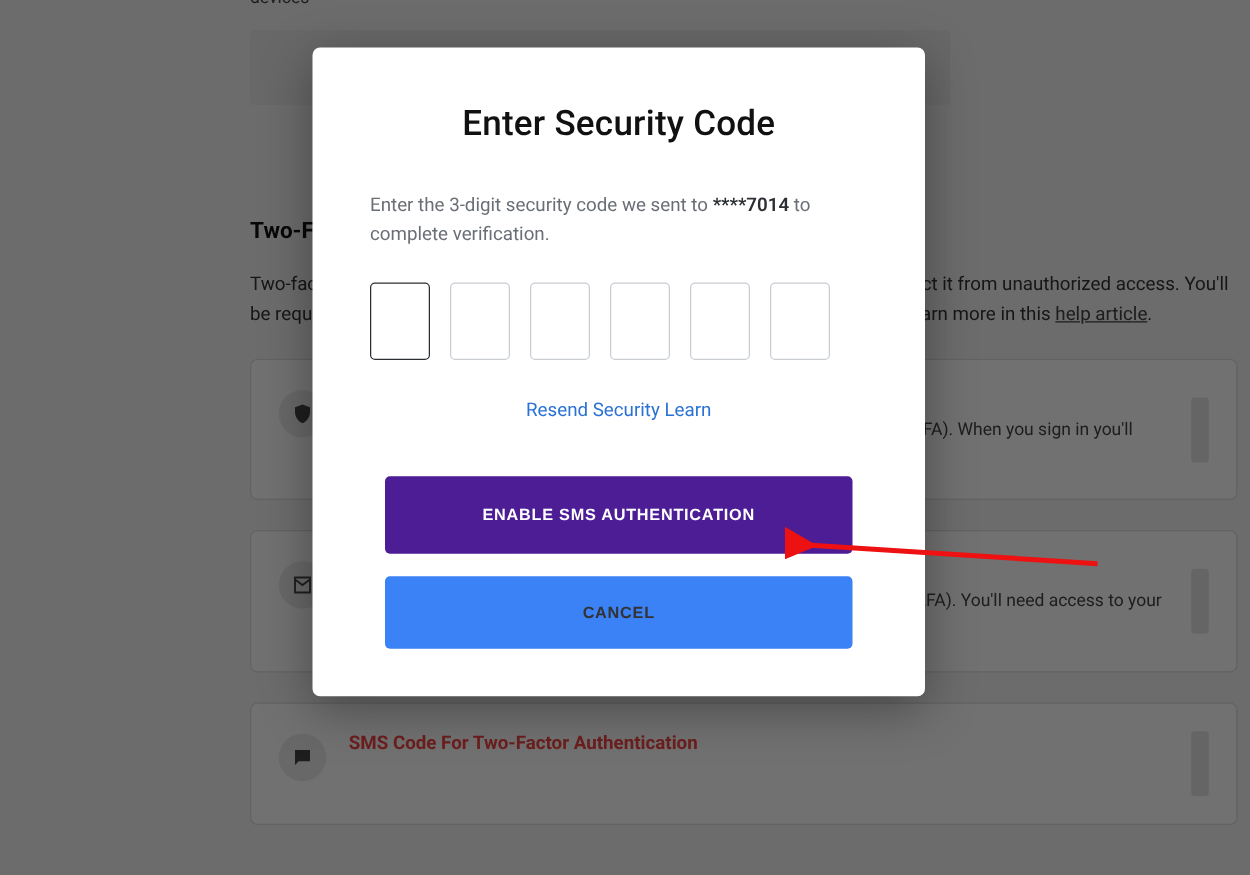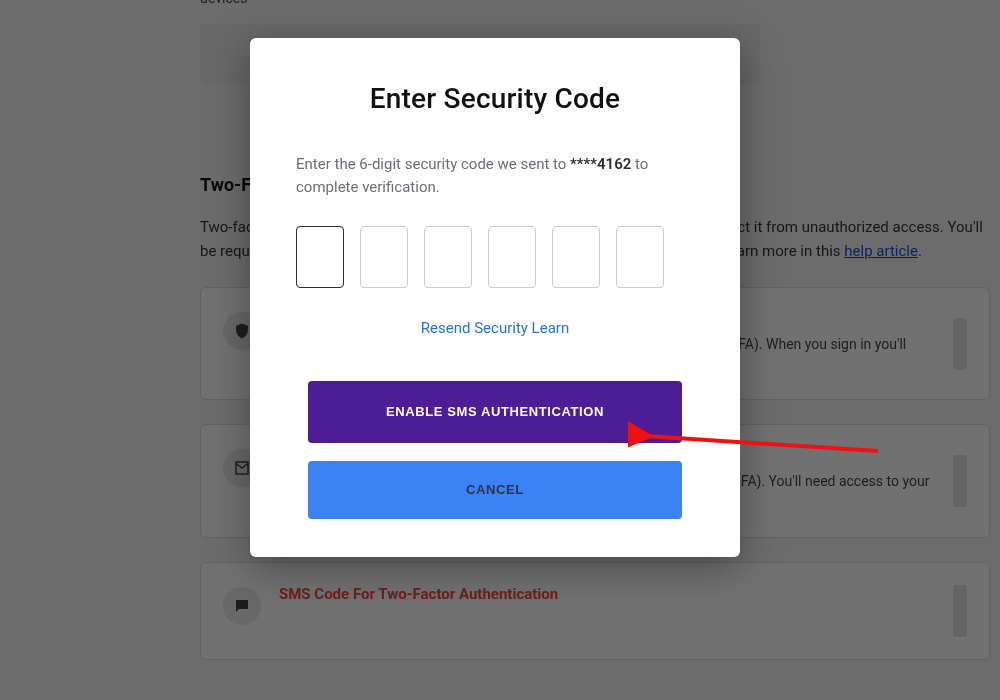--- a/index.html
+++ b/index.html
@@ -6,21 +6,21 @@
   html, body { width: 1000px; height: 700px; overflow: hidden; font-family: -apple-system, BlinkMacSystemFont, "Segoe UI", Roboto, Helvetica, Arial, sans-serif; }
   .stage { position: relative; width: 1000px; height: 700px; background: #f0f0f0; }
 
   
   .page { position: absolute; inset: 0; padding: 0 0 0 0; color: #222; }
   .page-inner { position: absolute; left: 200px; top: -10px; width: 800px; }
   .devices-label { font-size: 14px; color: #444; }
   .gray-block { margin-top: 18px; width: 560px; height: 60px; background: #e6e6e6; border-radius: 3px; }
   .section-title { margin-top: 90px; font-size: 18px; font-weight: 700; color: #111; }
   .section-desc { margin-top: 20px; font-size: 15px; color: #333; line-height: 1.6; }
-  .section-desc a { color: #1d4ed8; text-decoration: underline; text-align: center; }
+  .section-desc a { color: #404040; text-decoration: underline; text-align: center; }
 
   .option-card { margin-top: 24px; width: 790px; border: 1px solid #d9d9d9; border-radius: 6px; padding: 22px 22px 22px 22px; background: #fafafa; display: flex; gap: 18px; align-items: flex-start; }
   .option-card .iconwrap { width: 38px; height: 38px; border-radius: 50%; background: #e6e6e6; display: flex; align-items: center; justify-content: center; flex: 0 0 38px; margin-top: 2px; }
   .option-card .iconwrap svg { width: 18px; height: 18px; fill: #444; }
   .option-card .txt { flex: 1; }
   .option-card .txt .t { font-weight: 700; font-size: 15px; color: #ef4444; margin-bottom: 6px; }
   .option-card .txt .d { font-size: 14px; color: #444; line-height: 1.55; }
   .option-card .sidebtn { width: 14px; height: 52px; background: #e0e0e0; border-radius: 3px; align-self: center; }
 
   
@@ -101,21 +101,21 @@
       </div>
     </div>
   </div>
 
   <div class="overlay"></div>
 
   <div class="modal">
     <div class="modal-title">Enter Security Code</div>
 
     <div class="modal-desc">
-      <span>Enter the 6-digit security code we sent to </span><span class="masked">****4162</span><span> to complete verification.</span>
+      <span>Enter the 3-digit security code we sent to </span><span class="masked">****7014</span><span> to complete verification.</span>
     </div>
 
     <div class="code-row">
       <input type="text" maxlength="1" style="">
       <input type="text" maxlength="1" style="">
       <input type="text" maxlength="1" style="">
       <input type="text" maxlength="1" style="">
       <input type="text" maxlength="1" style="">
       <input type="text" maxlength="1" style="">
     </div>

